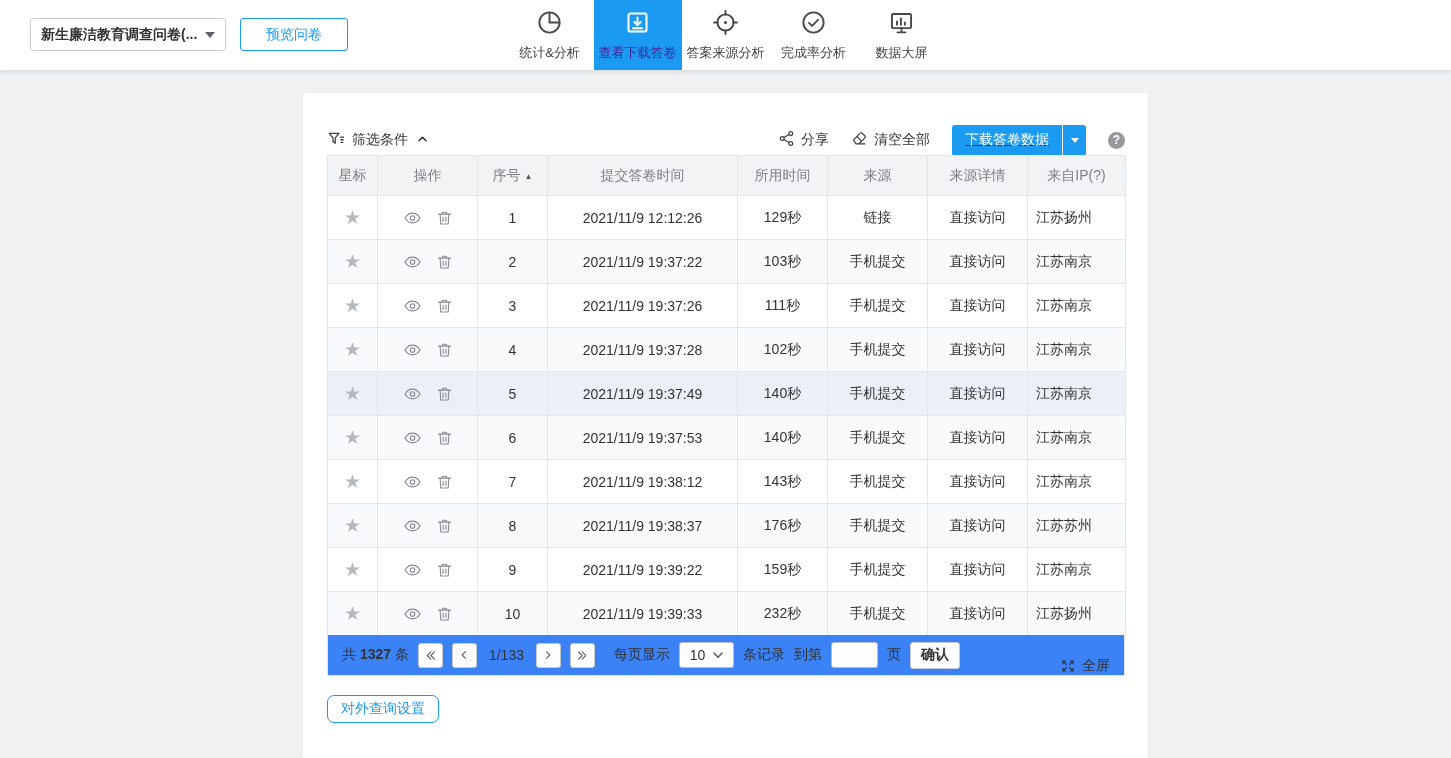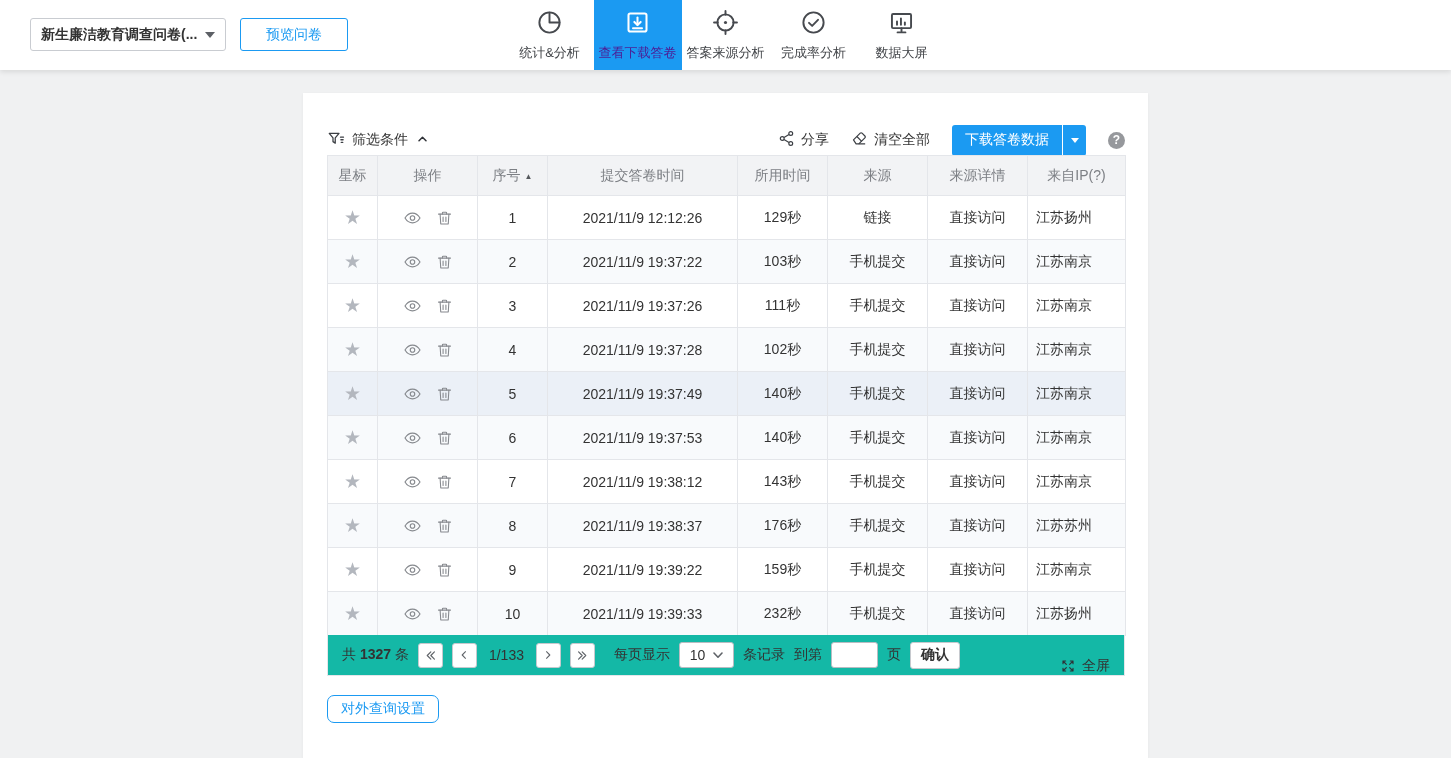--- a/index.html
+++ b/index.html
@@ -36,41 +36,41 @@
   .tab.active svg { stroke:#fff; }
   
   .card {
     position:absolute; left:303px; top:93px; width:845px; height:665px; background:#fff;
     box-shadow:0 1px 3px rgba(0,0,0,.05);
   }
   .toolbar { position:absolute; left:24px; right:23px; top:0; height:62px; display:flex; align-items:center;margin-top:16px; }
   .filter-toggle { display:flex; align-items:center; gap:7px; cursor:pointer; font-size:14px; color:#333; }
   .toolbar-right { margin-left:auto; display:flex; align-items:center; gap:22px; }
   .tool-link { display:flex; align-items:center; gap:6px; cursor:pointer; font-size:14px; color:#333; }
-  .split-btn { display:flex; height:31px; border-radius:3px; overflow:hidden; cursor:pointer; }
+  .split-btn { display:flex; height:31px; border-radius:3px; overflow:hidden; cursor:pointer;text-decoration:underline; }
   .split-main { background:#1b9af2; color:#fff; font-size:14px; display:flex; align-items:center; padding:0 13px; }
   .split-divider { width:1px; background:rgba(255,255,255,.55); }
   .split-caret { background:#1b9af2; width:23px; display:flex; align-items:center; justify-content:center; }
   .split-caret .caret-down { width:0; height:0; border-left:4px solid transparent; border-right:4px solid transparent; border-top:5px solid #fff; }
   .help-circle { width:17px; height:17px; border-radius:50%; background:#96989c; color:#fff; font-size:12px; font-weight:bold; display:flex; align-items:center; justify-content:center; cursor:pointer; }
   
   .data-table { position:absolute; left:24px; top:62px; width:798px; border-collapse:collapse; table-layout:fixed; }
   .data-table th, .data-table td { border:1px solid #e4e6ea; text-align:center; font-weight:normal; }
   .data-table th { height:40px; background:#f2f3f5; color:#7c7f84; font-size:14px; }
   .data-table td { height:44px; color:#333; font-size:14px; background:#fff; }
   .data-table tr:nth-child(even) td { background:#f8fafc; }
   .data-table tr.hl td { background:#ebf0f7; }
   .data-table td.ip-cell { text-align:left; padding-left:8px; }
   .sort-asc { font-size:8px; color:#55585c; margin-left:4px; vertical-align:1px; }
   .ops-icons { display:flex; align-items:center; justify-content:center; gap:13px; }
   .icon-btn { display:inline-flex; cursor:pointer; }
   .star { color:#b3b7be; font-size:19px; line-height:1; cursor:pointer; }
   
   .pager {
-    position:absolute; left:24px; top:542px; width:798px; height:41px; background:#14b8a6;
+    position:absolute; left:24px; top:542px; width:798px; height:41px; background:#3b82f6;
     border:1px solid #e4e6ea; border-top:none; display:flex; align-items:center; padding:0 14px; gap:9px;
     font-size:14px; color:#333;
   }
   .pager b { font-weight:bold; }
   .pg-btn { width:25px; height:25px; background:#fff; border:1px solid #c6c9ce; border-radius:3px; display:flex; align-items:center; justify-content:center; cursor:pointer; }
   .page-indicator { padding:0 3px; }
   .select-sm { width:55px; height:26px; background:#fff; border:1px solid #b9bcc2; border-radius:3px; display:flex; align-items:center; justify-content:center; gap:8px; cursor:pointer; }
   .page-input { width:47px; height:26px; border:1px solid #b9bcc2; border-radius:3px; background:#fff; outline:none; font-size:14px; padding:0 5px; font-family:inherit; }
   .confirm-btn { height:27px; padding:0 10px; background:#fff; border:1px solid #c6c9ce; border-radius:3px; font-size:14px; font-weight:bold; color:#333; cursor:pointer; font-family:inherit; }
   .pager-right { margin-left:auto; display:flex; align-items:center; gap:6px; cursor:pointer;margin-top:22px; }

